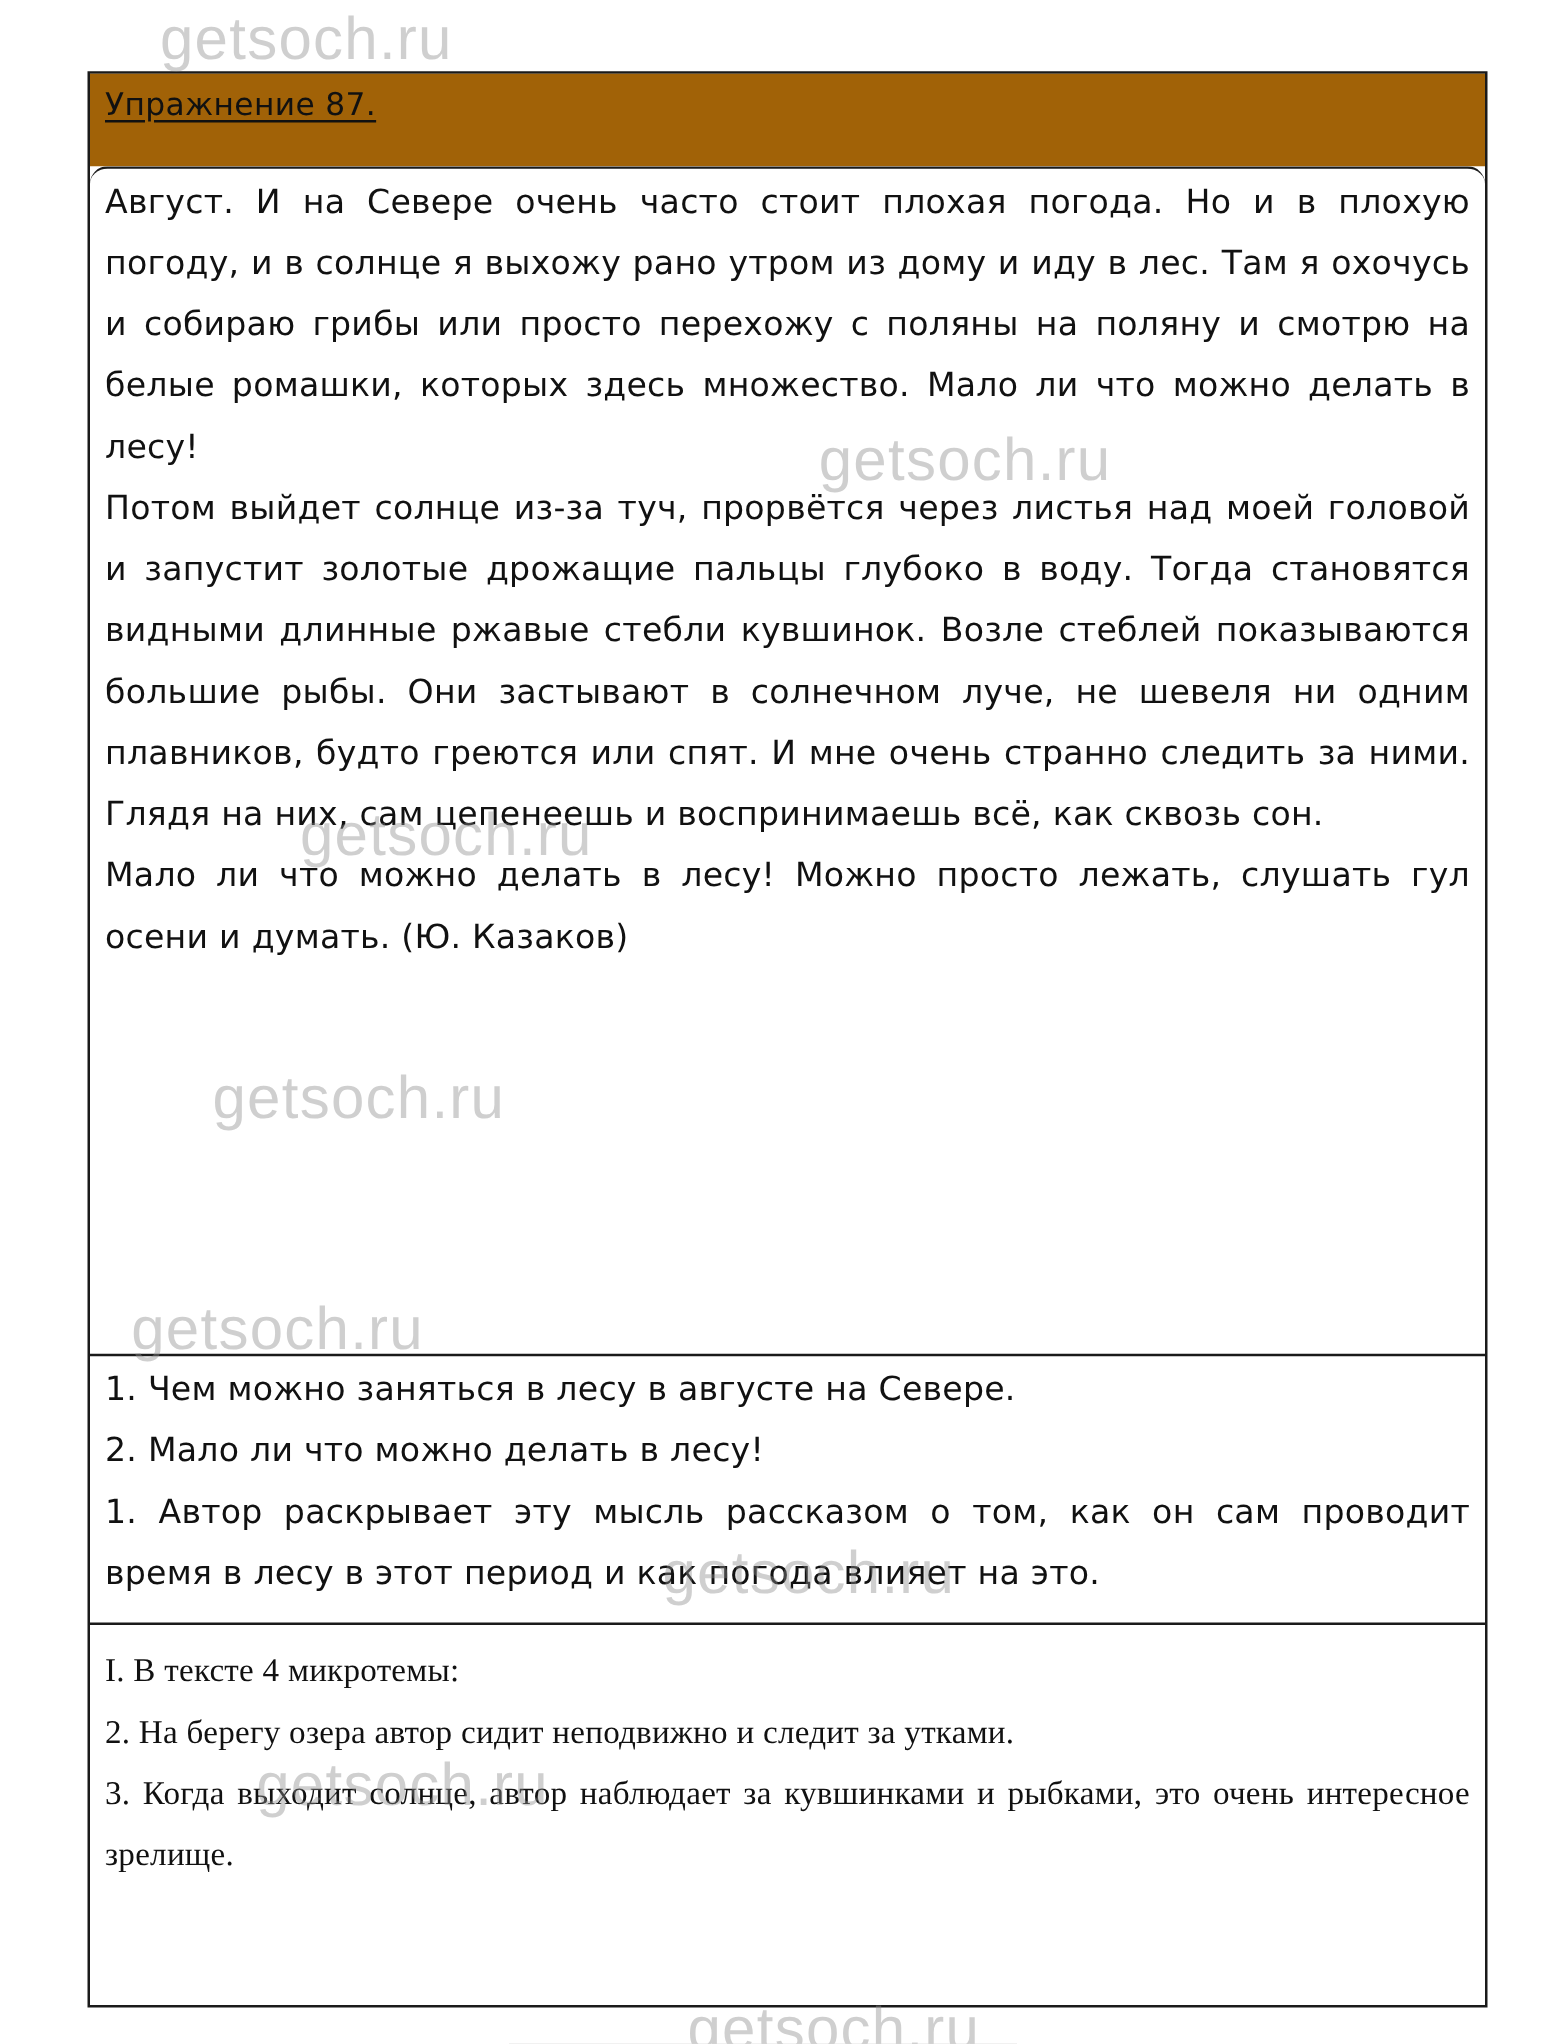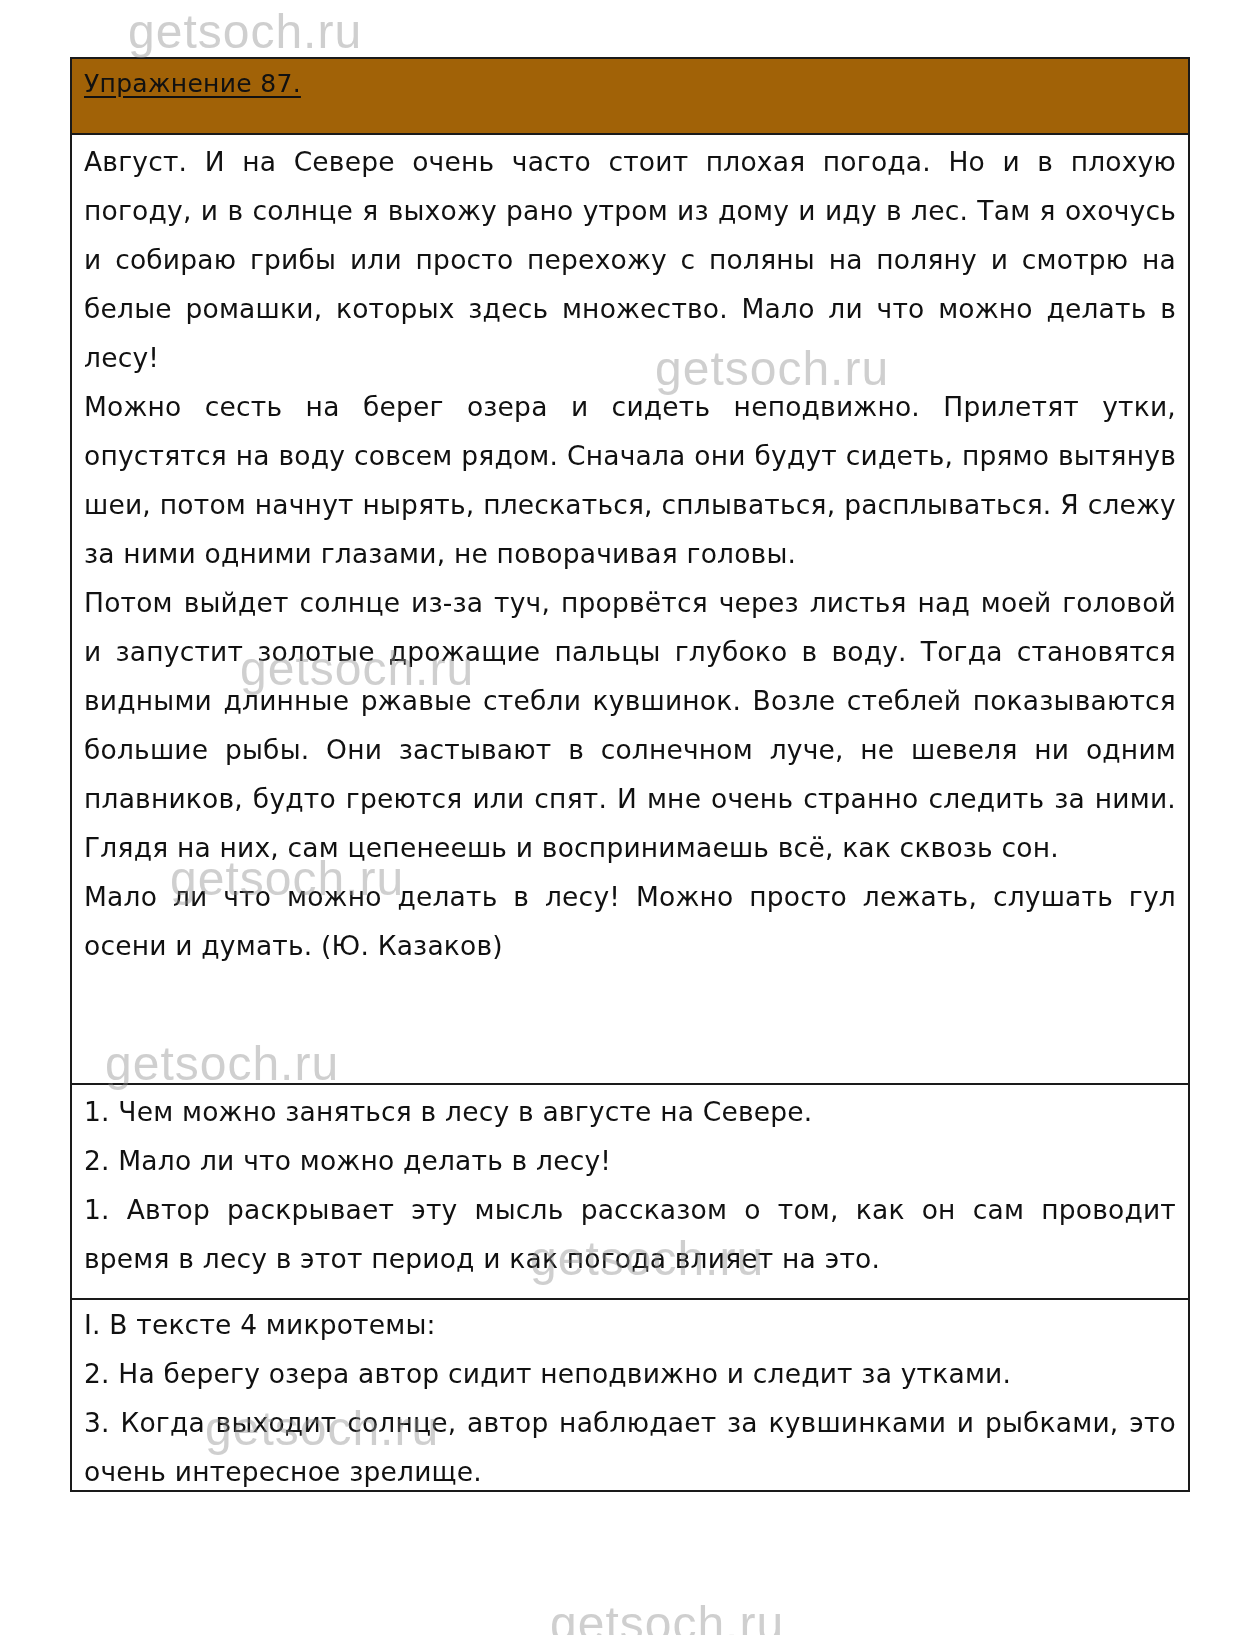--- a/index.html
+++ b/index.html
@@ -30,23 +30,23 @@
     text-underline-offset: 4px;
     letter-spacing: 0.3px;
   }
   .text {
     font-size: 26.5px;
     line-height: 49px;
     text-align: justify;
     letter-spacing: 0.2px;
   }
   .text p { margin: 0; }
-  .sec-main { height: 950px; padding-top: 2px; }
+  .sec-main { height: 950px; padding-top: 2px; border-radius: 14px; }
   .sec-answers { height: 215px; padding-top: 2px; }
-  .sec-micro { height: 192px; padding-top: 0; }
+  .sec-micro { height: 306px; padding-top: 12px; font-family: Liberation Serif, serif; }
   .wm {
     position: absolute;
     font-family: "Liberation Sans", sans-serif;
     font-size: 48px;
     color: rgba(140,140,140,0.42);
     letter-spacing: 1px;
     pointer-events: none;
     white-space: nowrap;
     line-height: 1;
   }
@@ -55,21 +55,20 @@
 <body>
 
 <div class="sheet">
 
   <div class="cell header">
     <span class="title">Упражнение 87.</span>
   </div>
 
   <div class="cell text sec-main">
     <p>Август. И на Севере очень часто стоит плохая погода. Но и в плохую погоду, и в солнце я выхожу рано утром из дому и иду в лес. Там я охочусь и собираю грибы или просто перехожу с поляны на поляну и смотрю на белые ромашки, которых здесь множество. Мало ли что можно делать в лесу!</p>
-    <p>Можно сесть на берег озера и сидеть неподвижно. Прилетят утки, опустятся на воду совсем рядом. Сначала они будут сидеть, прямо вытянув шеи, потом начнут нырять, плескаться, сплываться, расплываться. Я слежу за ними одними глазами, не поворачивая головы.</p>
     <p>Потом выйдет солнце из-за туч, прорвётся через листья над моей головой и запустит золотые дрожащие пальцы глубоко в воду. Тогда становятся видными длинные ржавые стебли кувшинок. Возле стеблей показываются большие рыбы. Они застывают в солнечном луче, не шевеля ни одним плавников, будто греются или спят. И мне очень странно следить за ними. Глядя на них, сам цепенеешь и воспринимаешь всё, как сквозь сон.</p>
     <p>Мало ли что можно делать в лесу! Можно просто лежать, слушать гул осени и думать. (Ю. Казаков)</p>
   </div>
 
   <div class="cell text sec-answers">
     <p>1. Чем можно заняться в лесу в августе на Севере.</p>
     <p>2. Мало ли что можно делать в лесу!</p>
     <p>1. Автор раскрывает эту мысль рассказом о том, как он сам проводит время в лесу в этот период и как погода влияет на это.</p>
   </div>
 

